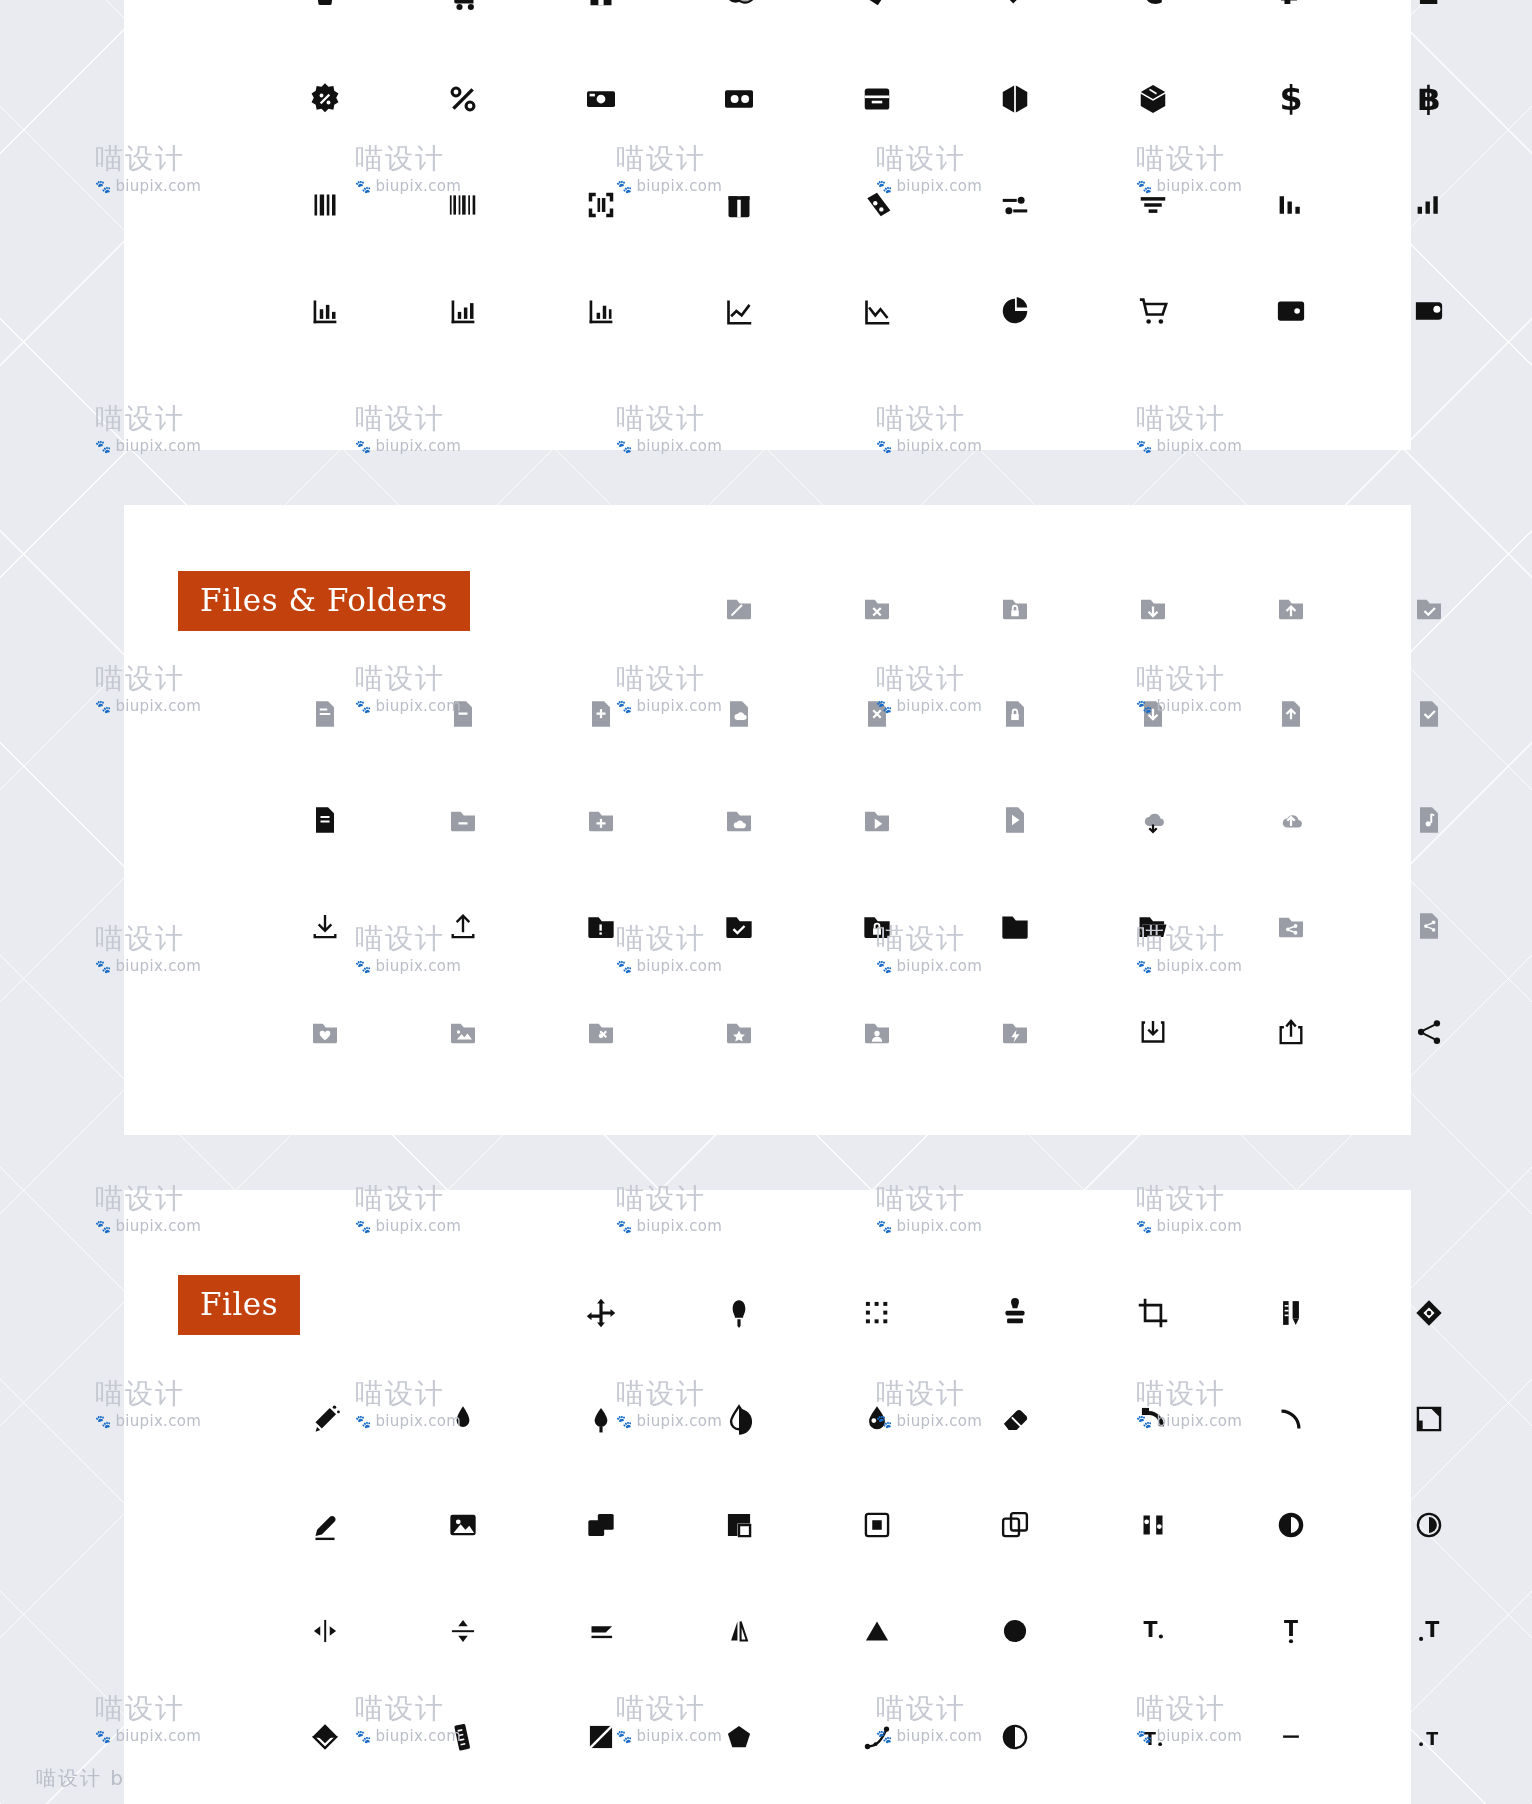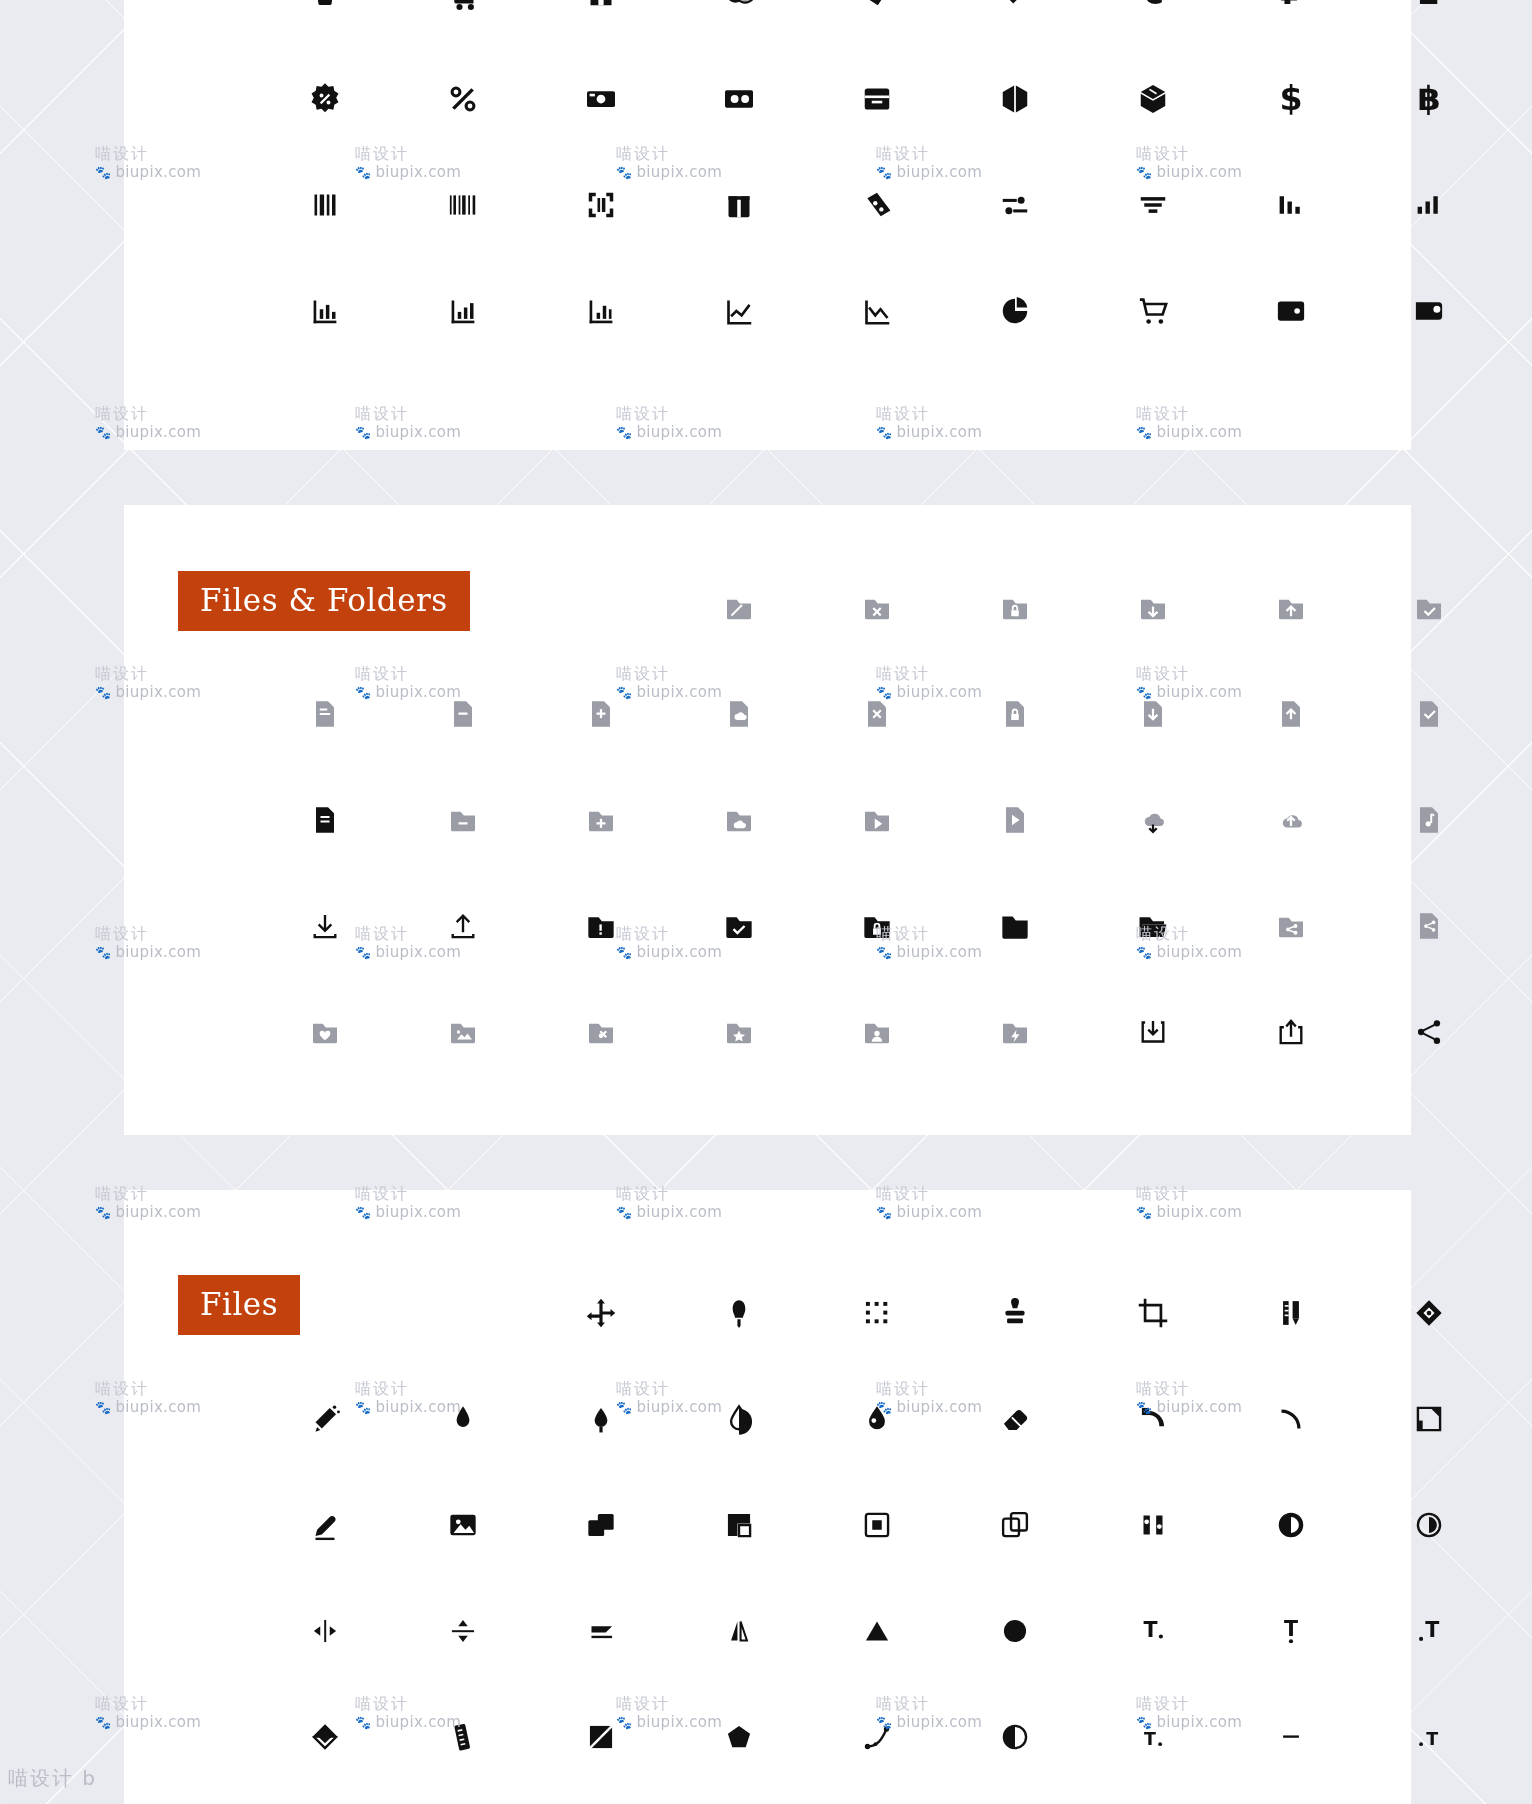--- a/index.html
+++ b/index.html
@@ -77,40 +77,41 @@
   
   .wm {
     position: absolute;
     z-index: 3;
     pointer-events: none;
     text-align: left;
     color: #c9ccd4;
     font-family: "DejaVu Sans", sans-serif;
   }
   .wm .cn {
-    font-size: 16px;
+    font-size: 28px;
     color: #c6c9d2;
     letter-spacing: 2px;
     line-height: 1.15;
+    font-family: Liberation Mono, monospace;
   }
   .wm .dom {
     font-size: 15px;
     color: #b9bdc7;
     letter-spacing: 0.3px;
     display: flex;
     align-items: center;
     gap: 4px;
   }
   .wm .paw {
     font-size: 13px;
     color: #b9bdc7;
   }
   .corner-wm {
     position: absolute;
-    left: 8px;
+    left: 36px;
     bottom: 12px;
     z-index: 4;
     color: #b9bdc7;
     font-size: 20px;
     letter-spacing: 2px;
     font-family: "DejaVu Sans", sans-serif;
   }
 </style>
 </head>
 <body>

